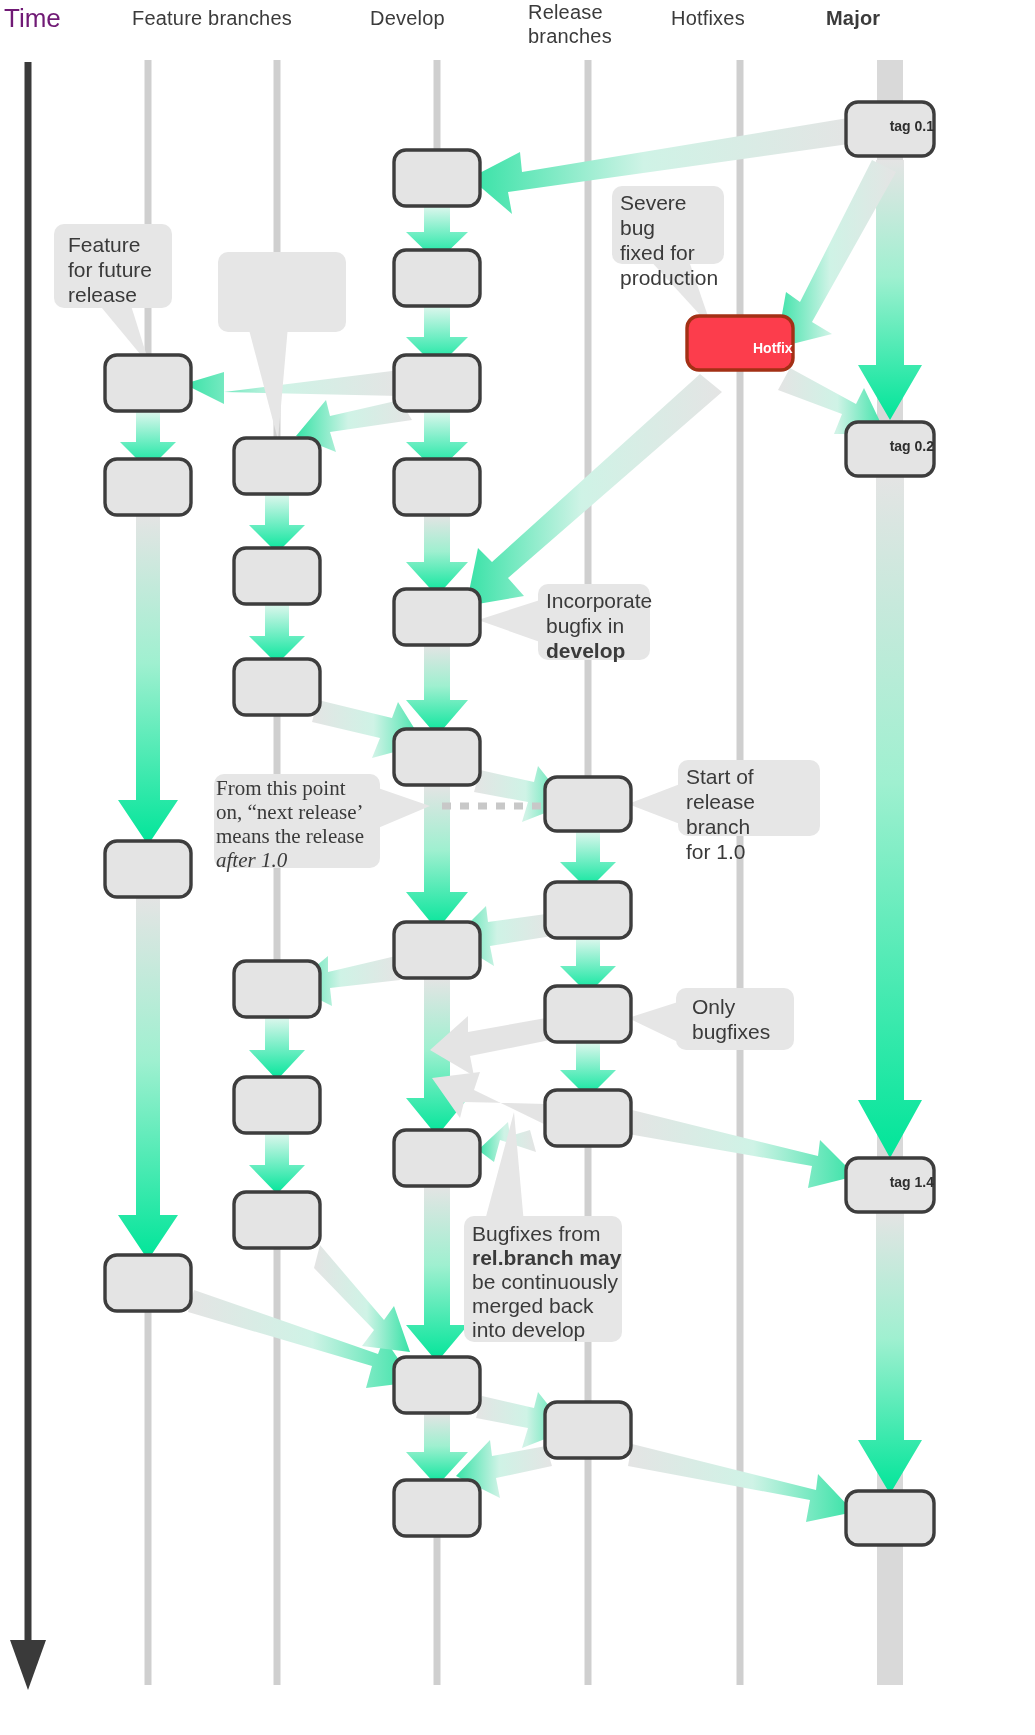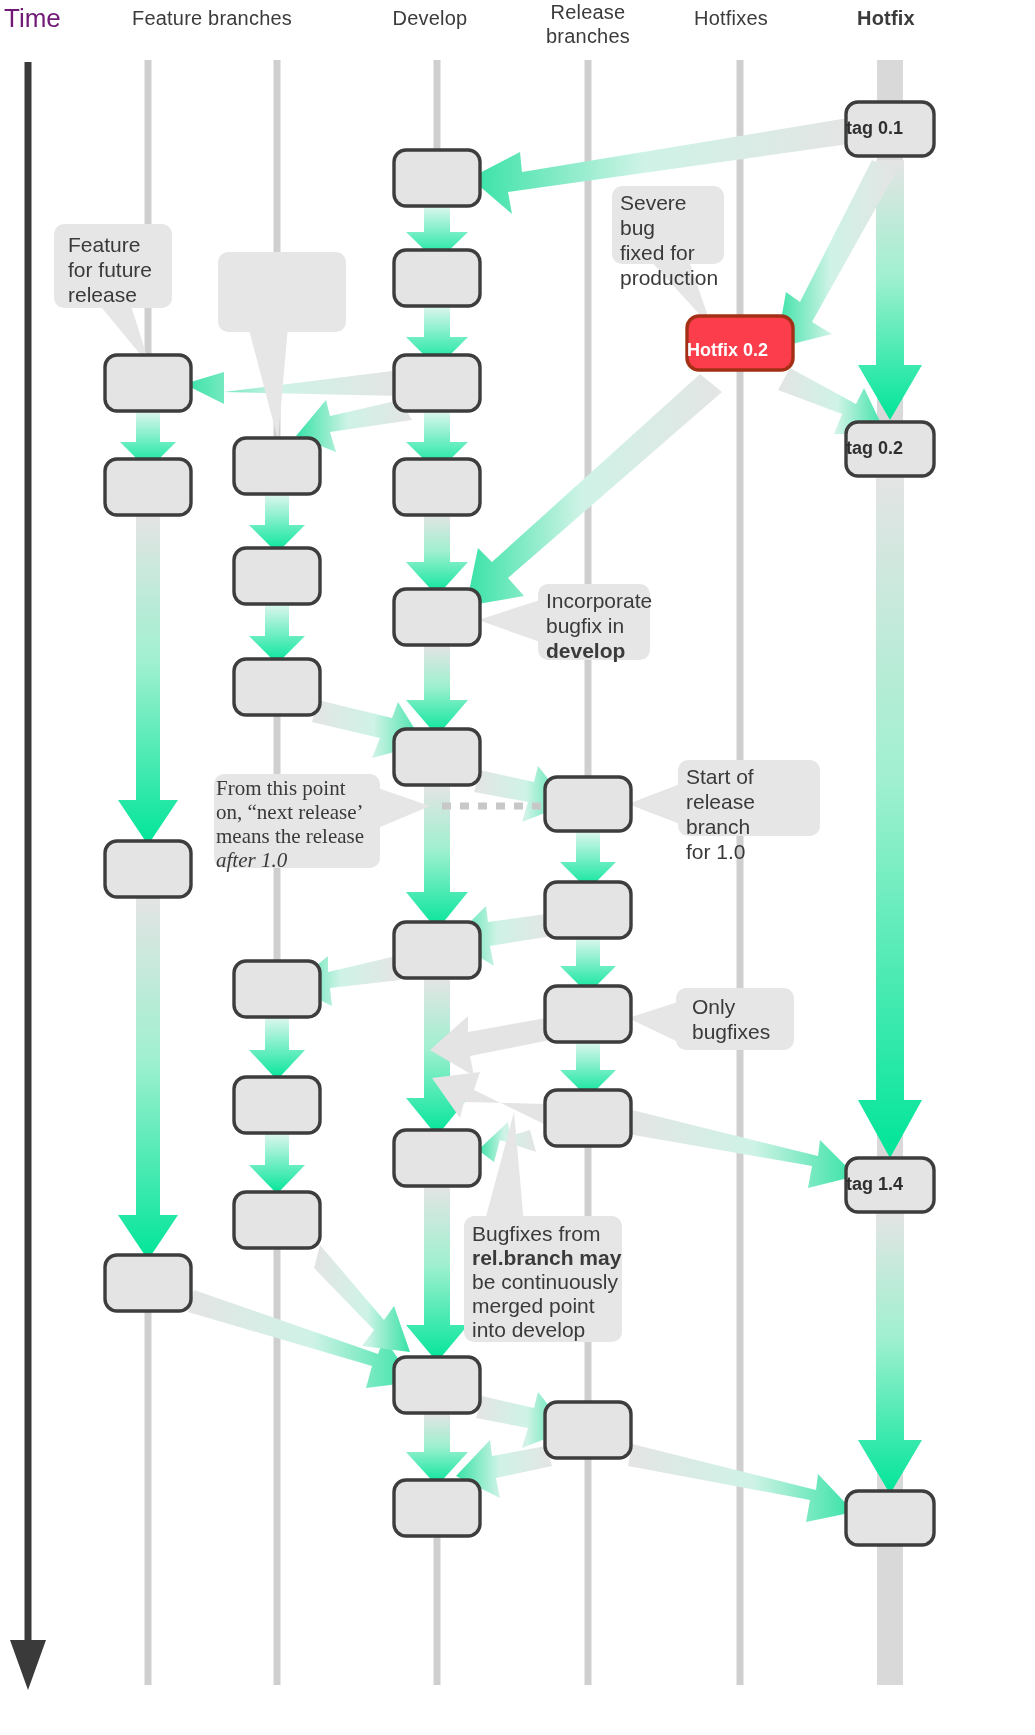--- a/index.html
+++ b/index.html
@@ -2,28 +2,28 @@
 <html><head>
 <meta charset="utf-8">
 <style>
   html,body{margin:0;padding:0;background:#ffffff;}
   body{width:1035px;height:1735px;overflow:hidden;
        font-family:"Liberation Sans","DejaVu Sans",sans-serif;}
   #stage{position:relative;width:1035px;height:1735px;background:#fff;}
   svg#canvas{position:absolute;left:0;top:0;width:1035px;height:1735px;}
 
   
-  .col-head{position:absolute;text-align:center;color:#3b3b3b;font-size:20px;
+  .col-head{position:absolute;color:#3b3b3b;font-size:20px;
             line-height:24px;letter-spacing:.2px;}
   .col-head.bold{font-weight:bold;}
   .time-head{position:absolute;left:4px;top:3px;font-size:26px;color:#701a75;}
 
   
-  .nodelabel{position:absolute;font-size:18px;font-weight:bold;color:#2f2f2f;
-             text-align:left;white-space:nowrap;}
+  .nodelabel{position:absolute;font-size:14px;font-weight:bold;color:#2f2f2f;
+             text-align:right;white-space:nowrap;}
   .nodelabel.red{color:#ffffff;}
 
   
   .callout-text{position:absolute;color:#3a3a3a;font-size:21px;line-height:25px;}
   .callout-text b{font-weight:bold;}
   .callout-text i{font-style:italic;}
 </style>
 </head>
 <body>
 
@@ -222,21 +222,21 @@
   </g>
 </svg>
 
 <div class="time-head">Time</div>
 
 <div class="col-head" style="left:132px;top:6px;width:160px;">Feature branches</div>
 <div class="col-head" style="left:370px;top:6px;width:120px;">Develop</div>
 <div class="col-head" style="left:528px;top:0px;width:120px;white-space:pre-line;">Release
 branches</div>
 <div class="col-head" style="left:671px;top:6px;width:120px;">Hotfixes</div>
-<div class="col-head bold" style="left:826px;top:6px;width:120px;">Hotfix</div>
+<div class="col-head bold" style="left:826px;top:6px;width:120px;">Major</div>
 
 <div class="nodelabel" style="left:846px;top:118px;width:88px;">tag 0.1</div>
 <div class="nodelabel" style="left:846px;top:438px;width:88px;">tag 0.2</div>
 <div class="nodelabel" style="left:846px;top:1174px;width:88px;">tag 1.4</div>
 <div class="nodelabel red" style="left:687px;top:340px;width:129px;">Hotfix 0.2</div>
 <div class="nodelabel" style="left:545px;top:793px;width:86px;"></div>
 
 <div class="callout-text" style="left:68px;top:232px;width:104px;">
   <span>Feature</span><br>
   <span>for future</span><br>
@@ -271,17 +271,17 @@
 
 <div class="callout-text" style="left:692px;top:994px;width:104px;">
   <span>Only</span><br>
   <span>bugfixes</span>
 </div>
 
 <div class="callout-text" style="left:472px;top:1222px;width:150px;line-height:24px;">
   <span>Bugfixes from</span><br>
   <b>rel.branch may</b><br>
   <span>be continuously</span><br>
-  <span>merged point</span><br>
+  <span>merged back</span><br>
   <span>into develop</span>
 </div>
 
 </div>
 
 </body></html>

